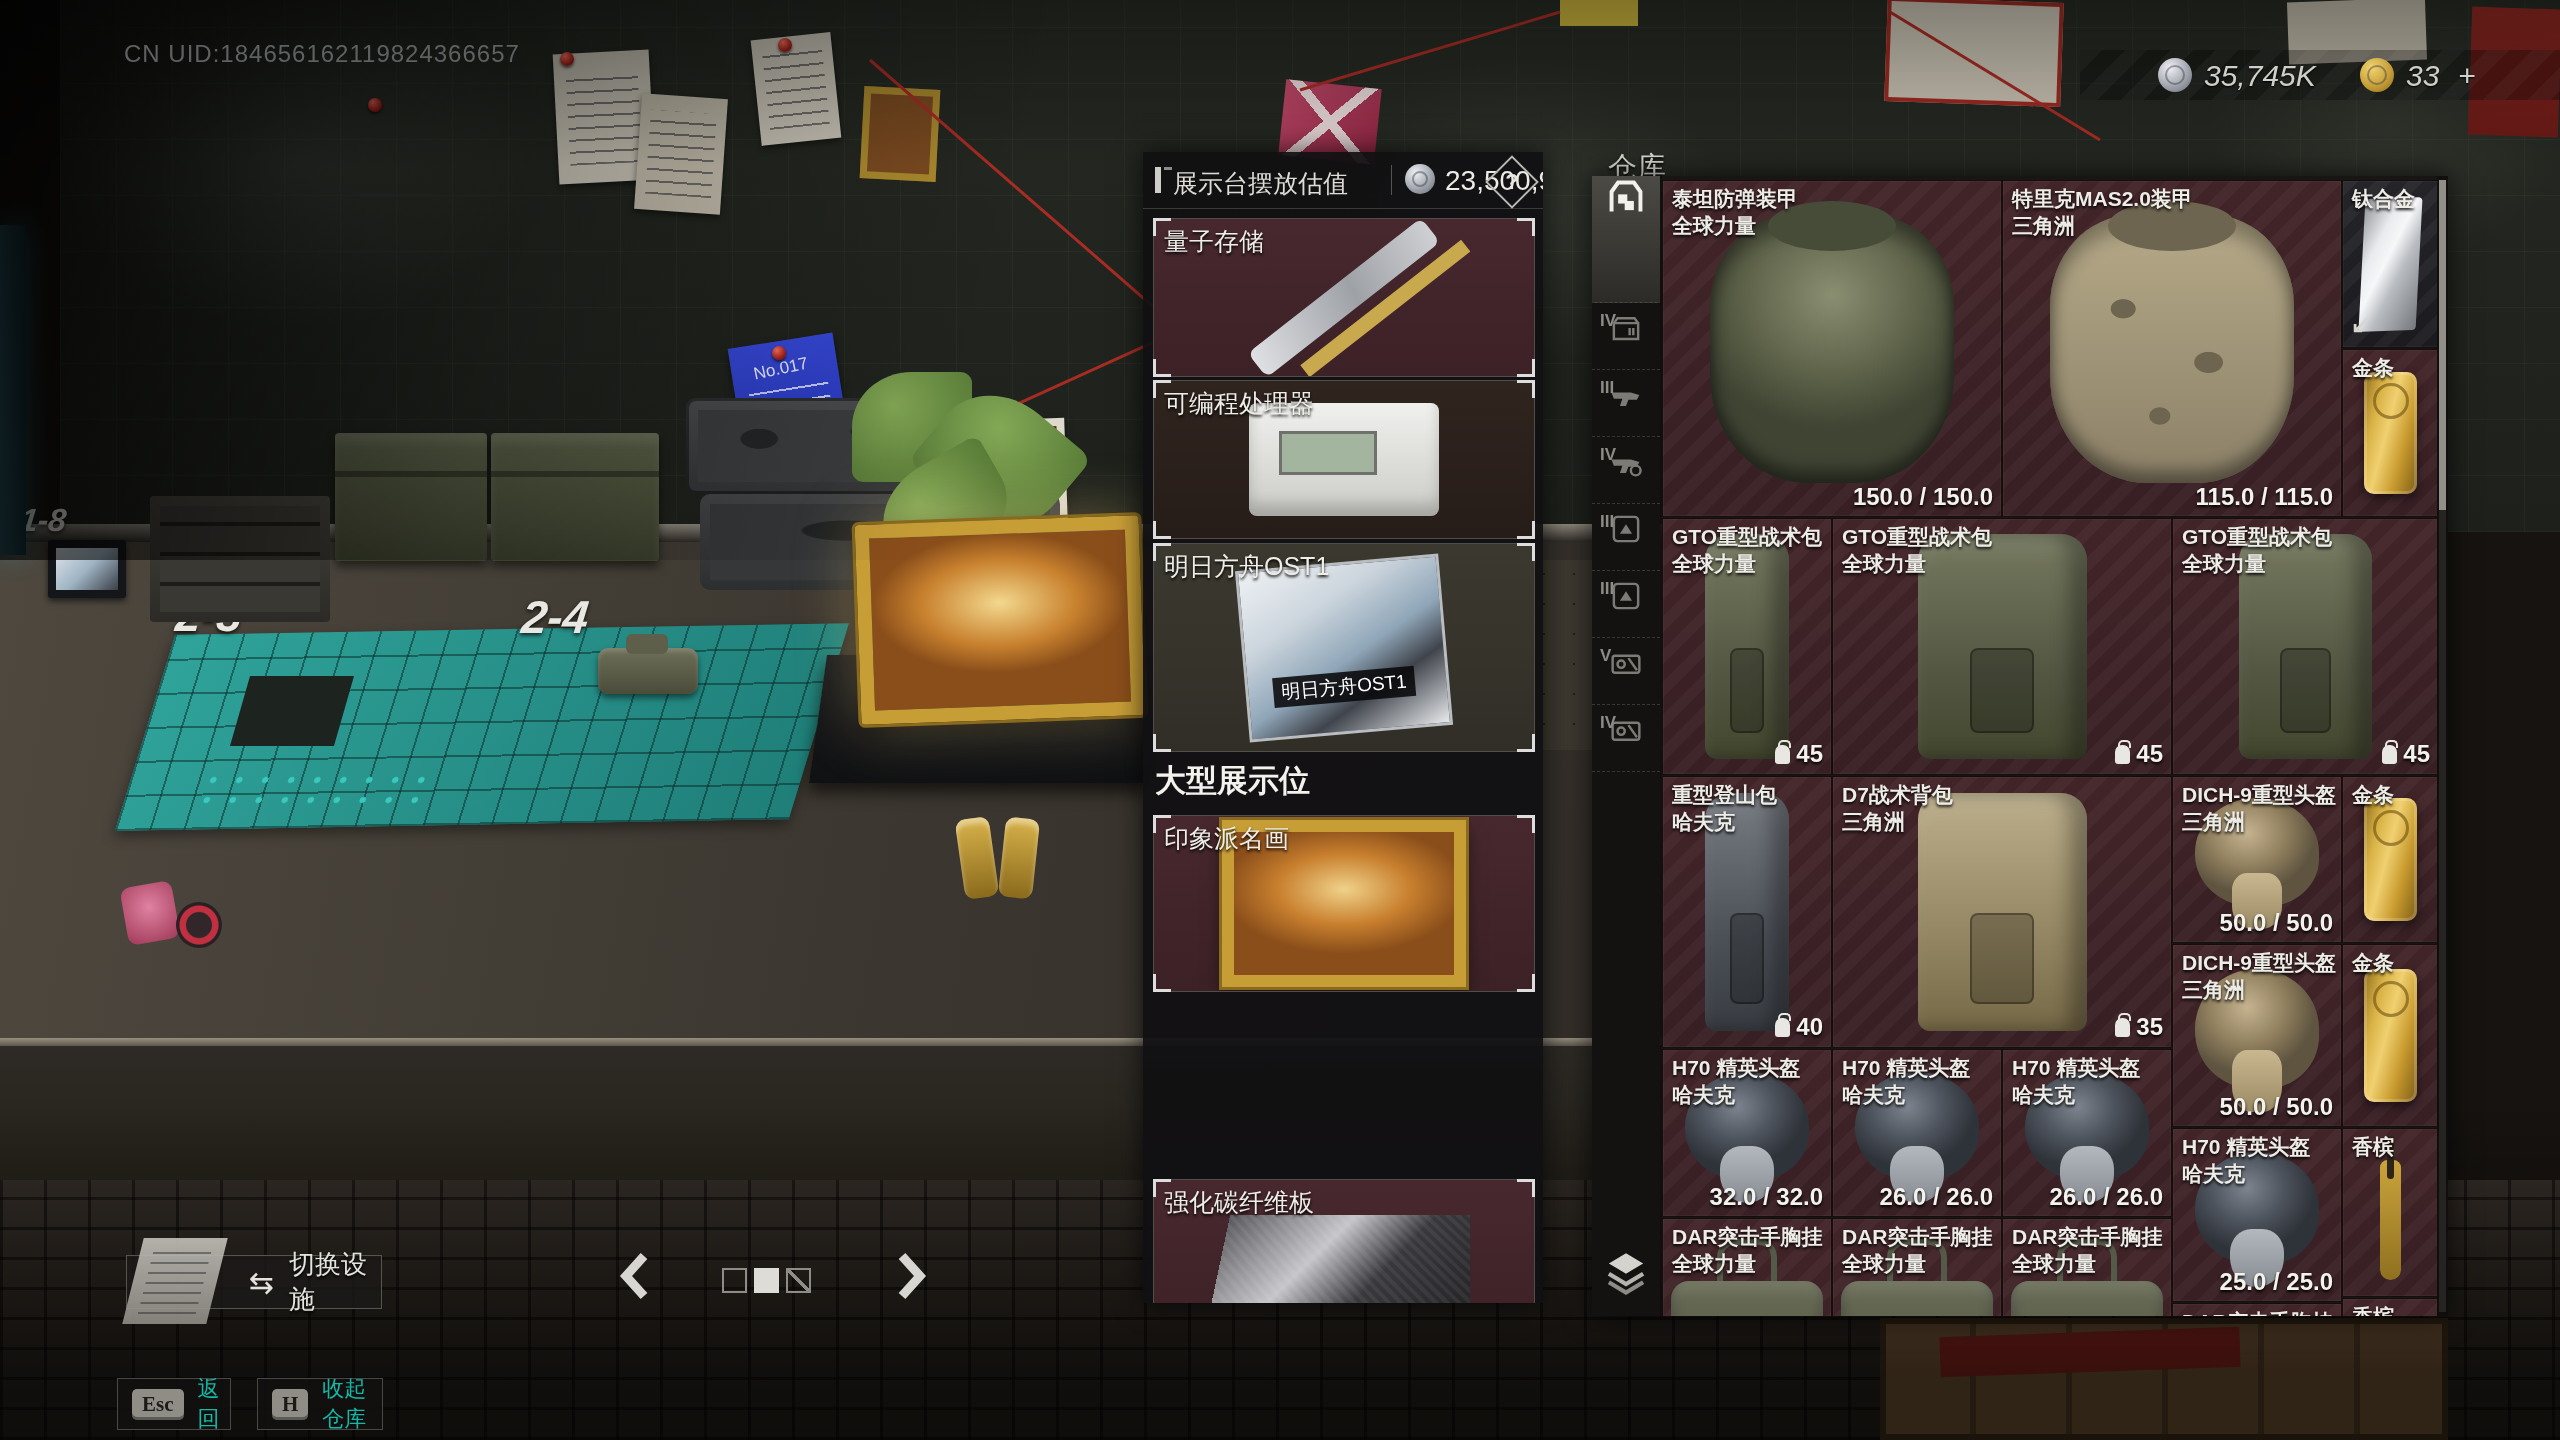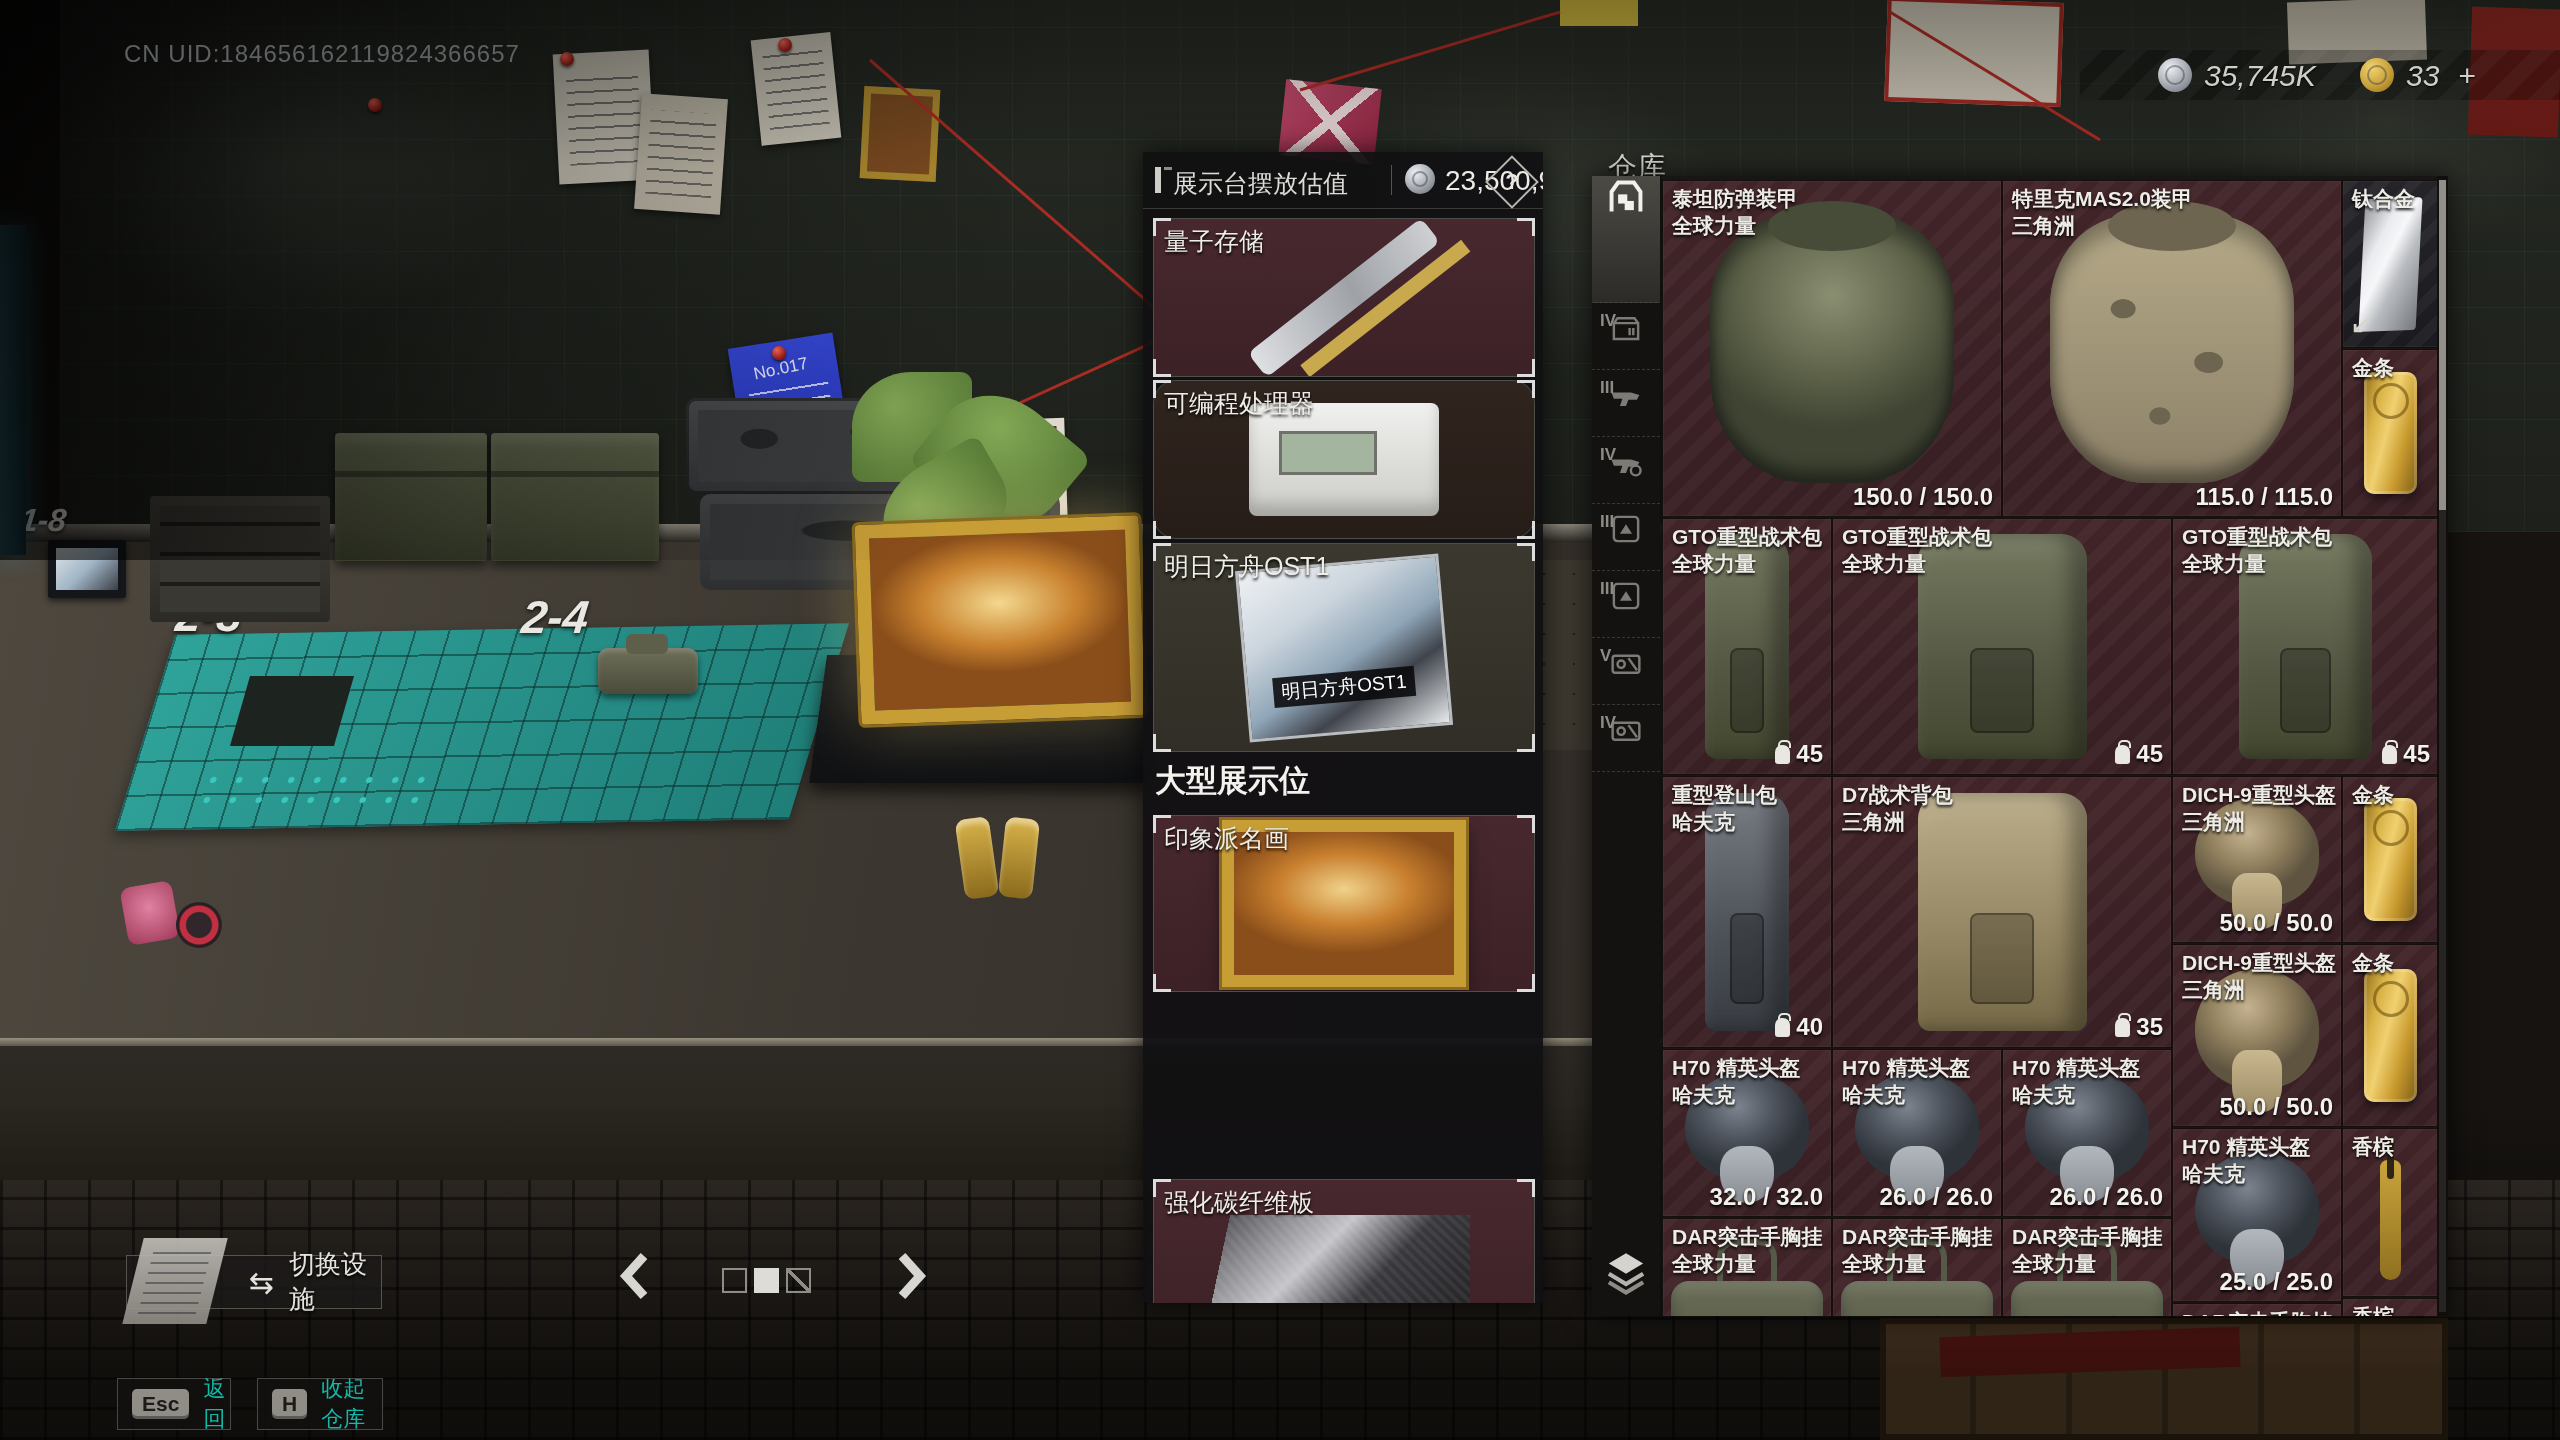--- a/index.html
+++ b/index.html
@@ -140,21 +140,21 @@
     border:2px solid #b9b7b1;}
   #val-help span{position:absolute;inset:0;display:flex;align-items:center;justify-content:center;
     transform:rotate(-45deg);color:#e8e6e0;font-size:22px;font-weight:bold;}
   .vcell{position:absolute;left:10px;width:380px;border:1px solid #504e48;}
   .vcell .corners{position:absolute;inset:-1px;pointer-events:none;background:
     linear-gradient(#ddd,#ddd) 0 0/18px 3px no-repeat, linear-gradient(#ddd,#ddd) 0 0/3px 18px no-repeat,
     linear-gradient(#ddd,#ddd) 100% 0/18px 3px no-repeat, linear-gradient(#ddd,#ddd) 100% 0/3px 18px no-repeat,
     linear-gradient(#ddd,#ddd) 0 100%/18px 3px no-repeat, linear-gradient(#ddd,#ddd) 0 100%/3px 18px no-repeat,
     linear-gradient(#ddd,#ddd) 100% 100%/18px 3px no-repeat, linear-gradient(#ddd,#ddd) 100% 100%/3px 18px no-repeat;}
   .bg-maroon{background:linear-gradient(#47282e,#3c2127);}
-  .bg-brown{background:linear-gradient(#2f241e,#271d18);border-radius:23px;}
+  .bg-brown{background:linear-gradient(#2f241e,#271d18);}
   .bg-olive{background:linear-gradient(#3b392f,#302e26);}
   .vlabel{position:absolute;left:10px;top:6px;font-size:25px;color:#efede7;text-shadow:0 2px 3px #000;z-index:3;}
   #val-section{position:absolute;left:12px;font-size:31px;font-weight:bold;color:#f3f2ed;}
 
   
   .art{position:absolute;inset:0;display:flex;align-items:center;justify-content:center;overflow:hidden;}
   .shape{position:relative;width:100%;height:100%;display:flex;align-items:center;justify-content:center;}
   .shape::before{content:"";}
   .a-usb::before{width:58%;height:20%;border-radius:8px;transform:rotate(-38deg);
      background:linear-gradient(100deg,#dfe1e4,#9ea1a6 55%,#cfd1d4);box-shadow:26px 34px 0 -8px #c9a94e;}
@@ -251,21 +251,21 @@
   
   #switch-btn{left:126px;top:1255px;width:254px;height:52px;background:rgba(28,26,24,.82);
     border:1px solid #57544e;display:flex;align-items:center;}
   #switch-paper{position:absolute;left:6px;top:-18px;width:84px;height:86px;transform:skewX(-14deg);
     background:linear-gradient(#c3c1ba,#8f8d85);opacity:.9;}
   #switch-paper::after{content:"";position:absolute;inset:12% 16%;
     background:repeating-linear-gradient(0deg, rgba(50,50,55,.5) 0 2px, transparent 2px 10px);}
   #switch-ico{position:absolute;left:122px;font-size:30px;color:#e4e2dc;}
   #switch-label{position:absolute;left:162px;font-size:26px;color:#e4e2dc;text-shadow:0 2px 3px #000;}
   .keybtn{position:absolute;top:1378px;height:50px;background:rgba(18,17,16,.85);
-    border:1px solid #4a4846;display:flex;align-items:center;gap:14px;padding:0 14px;}
+    border:1px solid #4a4846;display:flex;align-items:center;gap:14px;padding:0 14px;font-family:Liberation Serif, serif;}
   .keycap{background:#8f8d86;color:#1c1b19;font-weight:bold;border-radius:5px;
     padding:3px 10px;font-size:21px;box-shadow:inset 0 -3px 0 rgba(0,0,0,.35);}
   .keylabel{font-size:22px;color:#14b8a6;}
   #pager{left:618px;top:1250px;width:310px;height:56px;}
   .chev{position:absolute;top:0;width:34px;height:52px;}
   .chev svg{stroke:#d8d6d0;stroke-width:9;fill:none;}
   .pgsq{position:absolute;top:18px;width:21px;height:21px;border:2px solid #8d8d86;}
   .pgsq.fill{background:#dddcd6;border-color:#dddcd6;}
   .pgsq.slash{background:linear-gradient(45deg, transparent 44%, #8d8d86 44% 56%, transparent 56%);}
 </style>

